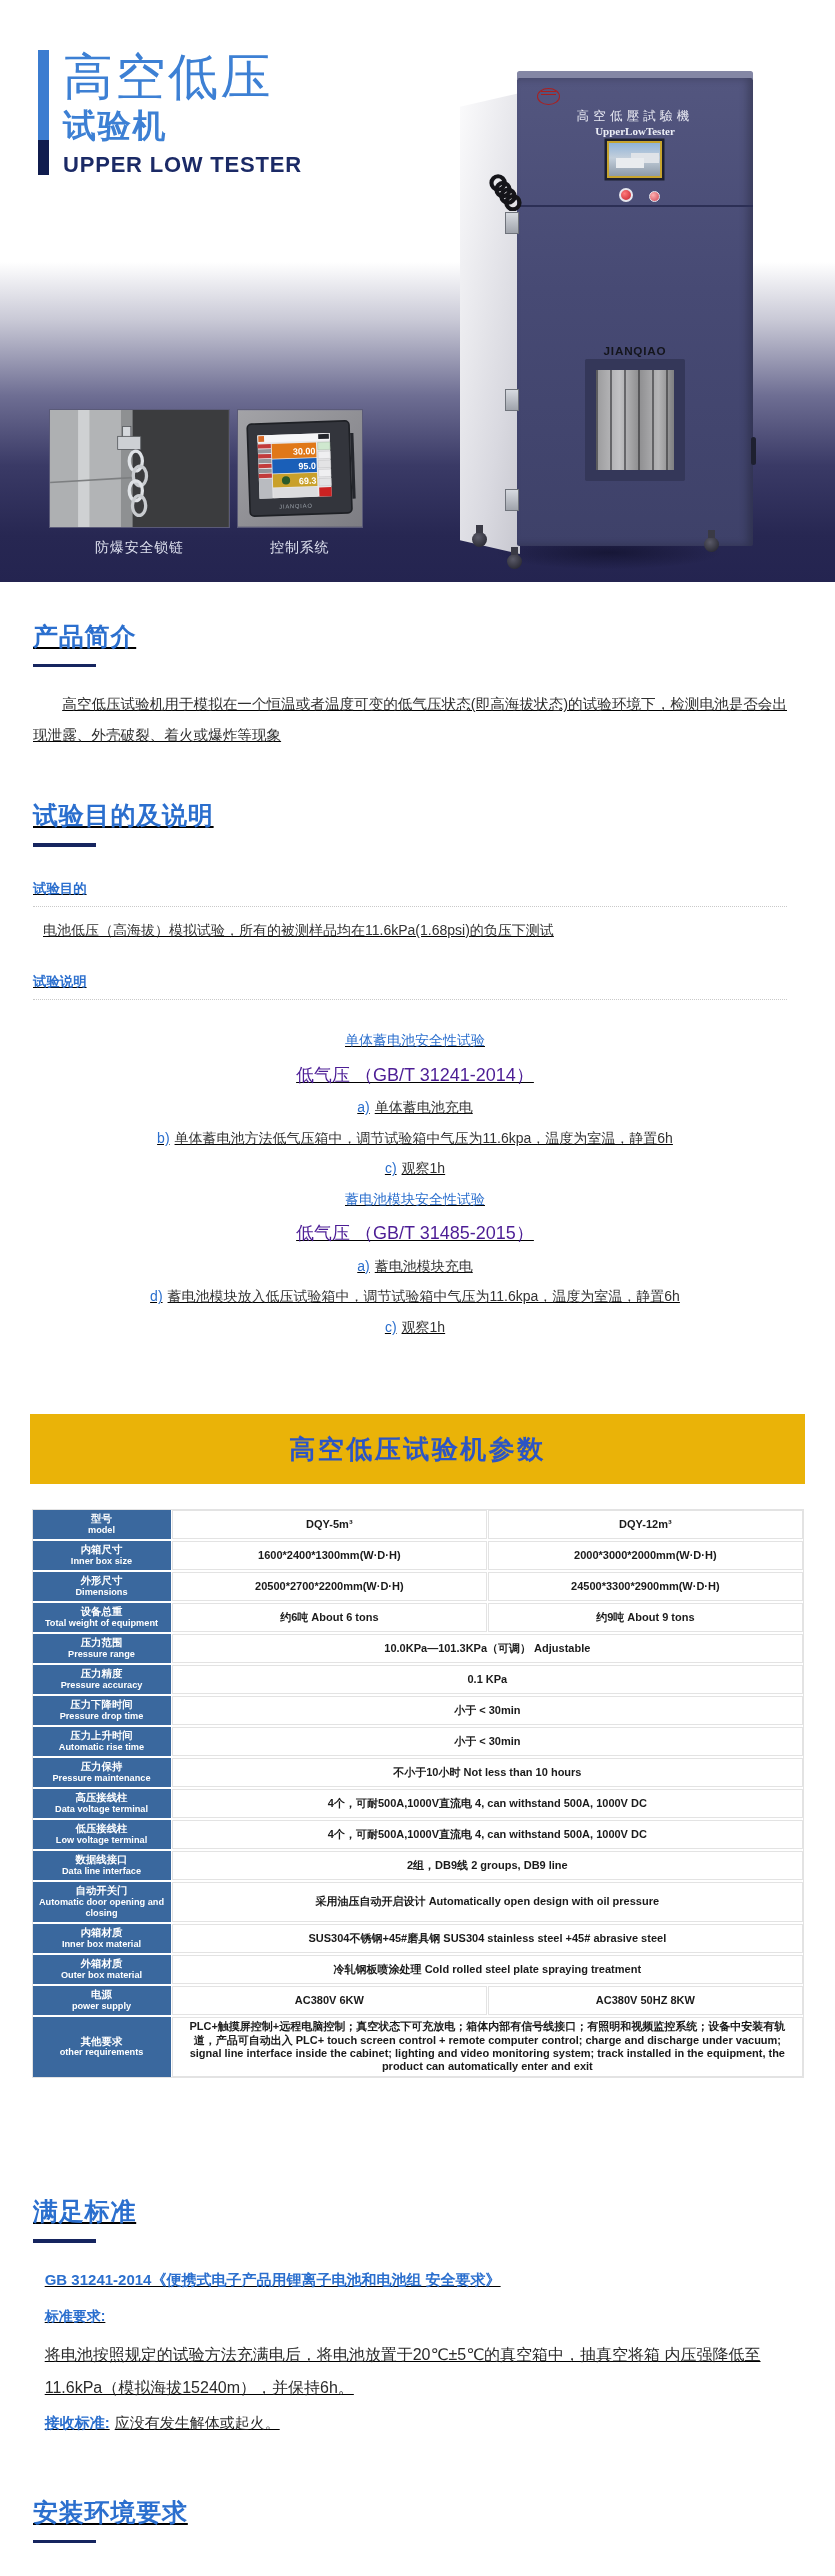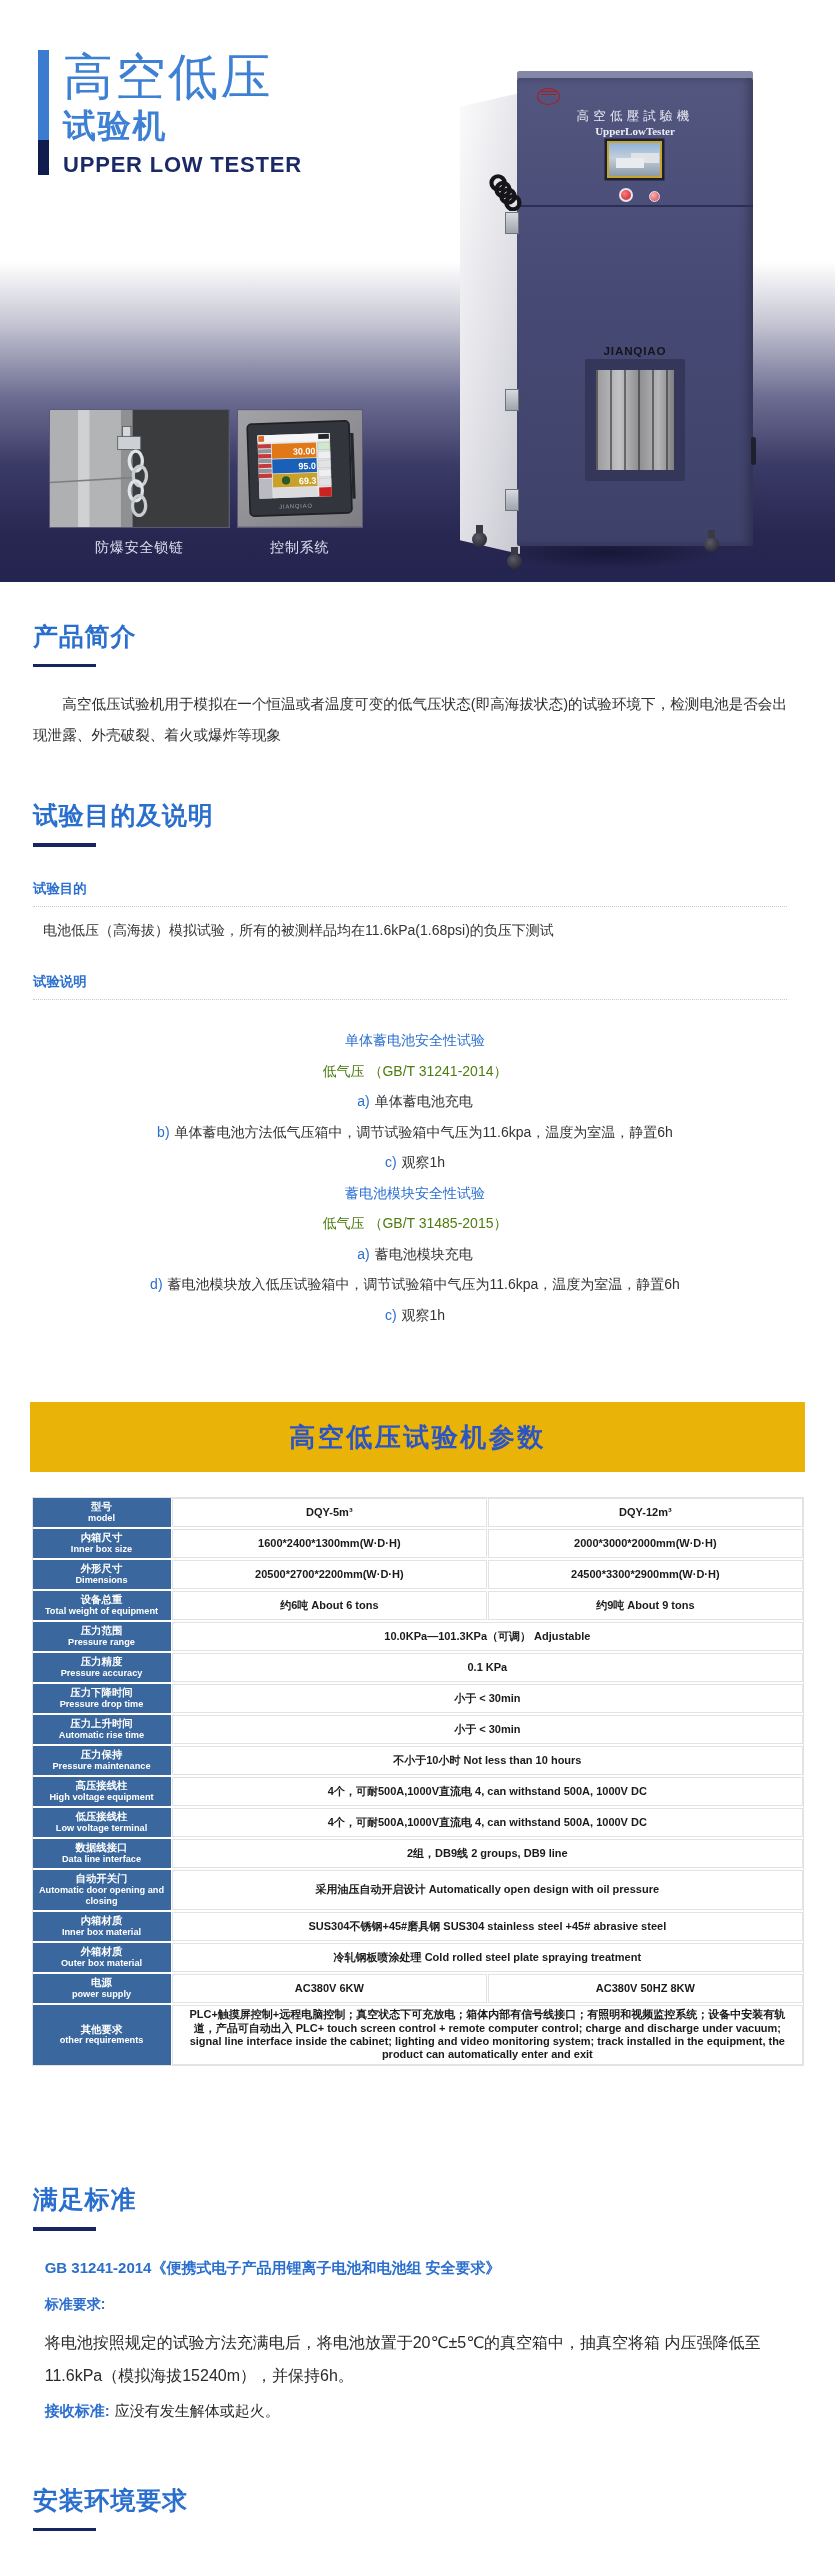--- a/index.html
+++ b/index.html
@@ -60,34 +60,34 @@
     background:radial-gradient(circle at 40% 35%,#5a5a68,#1d1d26); }
   .m-caster::before { content:""; position:absolute; left:4.2px; top:-6.7px; width:6.7px; height:7.5px; background:#3a3a45; }
 
   
   .thumbs { position:absolute; left:49px; top:409px; display:flex; gap:6.7px; }
   .thumbs figure { margin:0; }
   .thumb-img { display:block; border:0.8px solid #5a5a78; }
   .thumbs figcaption { margin-top:11px; text-align:center; color:#dde0ee; font-size:14px; letter-spacing:0.8px; }
 
   
-  section { padding-left:33px; padding-right:48px; }
+  section { padding-left:33px; padding-right:48px;text-decoration:underline; }
   .sec-head { font-size:25px; font-weight:bold; color:#2b6fce; letter-spacing:0.8px; }
   .sec-underline { width:63px; height:3.3px; background:#16255f; margin-top:11px; }
 
   .intro { padding-top:38px; }
   .intro p { margin-top:22px; font-size:14.6px; line-height:31px; color:#2f2f2f; text-indent:2em; }
 
   .purpose { padding-top:48px; }
   .sub-label { margin-top:33px; padding-bottom:8.4px; border-bottom:1.7px dotted #c9c9c9;
     font-size:13.4px; font-weight:bold; color:#2b6fce; }
   .purpose-text { margin-top:15px; font-size:14px; color:#333; padding-left:10px; }
   .blocks { margin-top:32px;text-align:center; }
   .blk-title { color:#2b6fce; font-size:14px; margin:12.5px 0; padding-left:10px; }
-  .blk-sub { color:#4d7c0f; font-size:14px; margin:12.5px 0; padding-left:10px; }
+  .blk-sub { color:#4c1d95; font-size:18px; margin:12.5px 0; padding-left:10px; }
   .blk-item { color:#333; font-size:14px; margin:12.5px 0; padding-left:10px; }
   .blk-item .mk { color:#2b6fce; margin-right:5px; }
 
   
   .banner { margin:77px 30px 0; height:70px; background:#eab308; text-align:center; }
   .banner span { line-height:70px; font-size:26px; font-weight:bold; color:#2c55c4; letter-spacing:2.5px; }
   .param-table { width:772px; margin:25px auto 0; border:0.8px solid #e3e3e3; }
   .t-row { display:flex; gap:1.7px; margin-bottom:1.7px; background:#fff; }
   .t-row:last-child { margin-bottom:0; }
   .t-h { flex:0 0 138px; background:#3a689e; color:#fff; text-align:center;
@@ -322,21 +322,21 @@
       <div class="t-row">
         <div class="t-h">
           <div class="t-h-cn">压力保持</div>
           <div class="t-h-en">Pressure maintenance</div>
         </div>
         <div class="t-v full">不小于10小时 Not less than 10 hours</div>
       </div>
       <div class="t-row">
         <div class="t-h">
           <div class="t-h-cn">高压接线柱</div>
-          <div class="t-h-en">High voltage equipment</div>
+          <div class="t-h-en">Data voltage terminal</div>
         </div>
         <div class="t-v full">4个，可耐500A,1000V直流电 4, can withstand 500A, 1000V DC</div>
       </div>
       <div class="t-row">
         <div class="t-h">
           <div class="t-h-cn">低压接线柱</div>
           <div class="t-h-en">Low voltage terminal</div>
         </div>
         <div class="t-v full">4个，可耐500A,1000V直流电 4, can withstand 500A, 1000V DC</div>
       </div>

